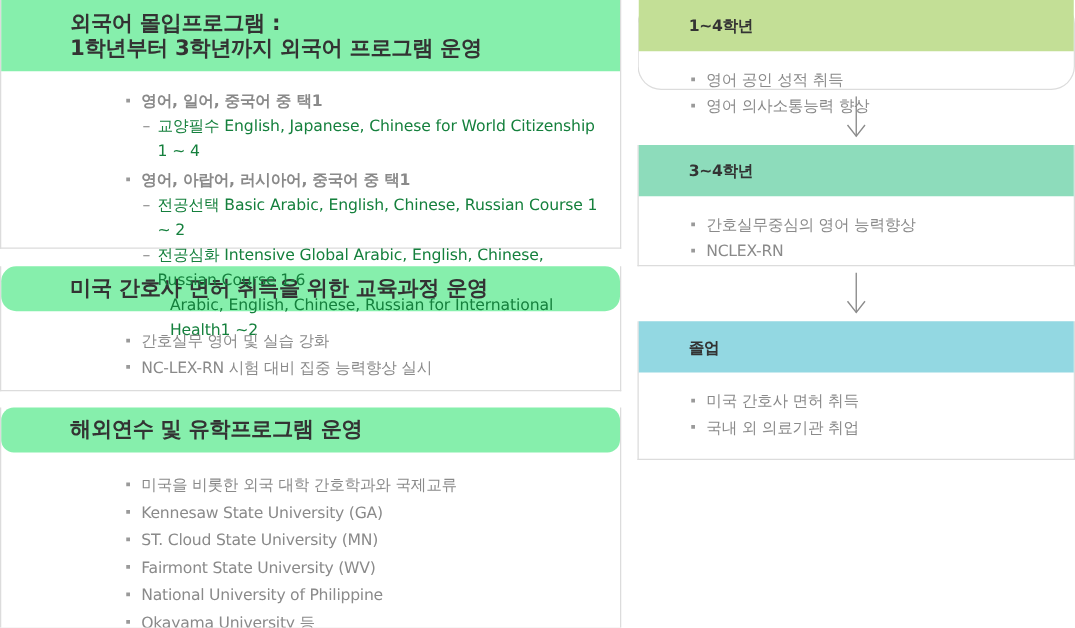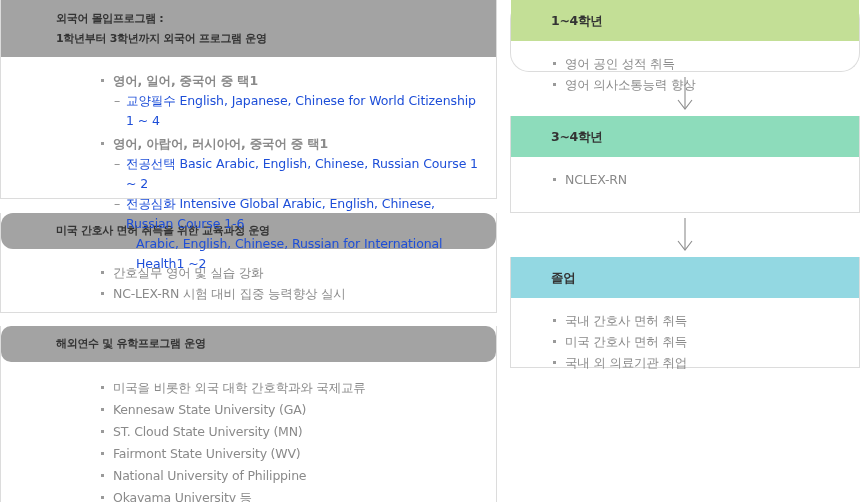--- a/index.html
+++ b/index.html
@@ -42,23 +42,23 @@
     justify-content: center;
   }
   .panel-header .hline { display: block; }
   .panel-body {
     box-sizing: border-box;
     padding: 13px 0 14px 0;
   }
 
   
   #left-col .panel-header {
-    background: #a3a3a3;
+    background: #86efac;
     padding: 0 0 0 55px;
-    font-size: 11px;
+    font-size: 17px;
     line-height: 20px;
   }
   #left-col .panel-body { padding-left: 56px; padding-right: 16px; margin-left: 44px; }
 
   
   #right-col .panel-header {
     background: #c3df96;
     padding: 0 0 0 40px;
     font-size: 12.5px;
     line-height: 18px;
@@ -103,21 +103,21 @@
   li.bold-item::before { background: #666666; top: 10px; }
 
   ul.sublist {
     list-style: none;
     margin: 0 0 2px 0;
     padding: 0;
   }
   ul.sublist > li {
     position: relative;
     padding-left: 13px;
-    color: #1d4ed8;
+    color: #15803d;
     font-size: 12.5px;
     line-height: 20px;
     font-weight: normal;
     letter-spacing: -0.1px;
   }
   ul.sublist > li::before {
     content: "–";
     position: absolute;
     left: 1px;
     top: 0;
@@ -256,43 +256,43 @@
       </svg>
     </div>
 
     <div class="panel" style="height:97px;">
       <div class="panel-header hdr-mint">
         <span class="hline kr">3~4학년</span>
       </div>
       <div class="panel-body">
         <ul class="blist">
           <li class="kr">
+            <span>간호실무중심의 영어 능력향상</span>
+          </li>
+          <li class="kr">
             <span>NCLEX-RN</span>
           </li>
         </ul>
       </div>
     </div>
 
     <div class="arrow-wrap">
       <svg width="18" height="34" viewBox="0 0 18 34">
         <line x1="9" y1="0" x2="9" y2="32" stroke="#8c8c8c" stroke-width="1.1"></line>
         <polyline points="2,23 9,32 16,23" fill="none" stroke="#8c8c8c" stroke-width="1.1"></polyline>
       </svg>
     </div>
 
     <div class="panel" style="height:111px;">
       <div class="panel-header hdr-cyan">
         <span class="hline kr">졸업</span>
       </div>
       <div class="panel-body">
         <ul class="blist">
           <li class="kr">
-            <span>국내 간호사 면허 취득</span>
-          </li>
-          <li class="kr">
             <span>미국 간호사 면허 취득</span>
           </li>
           <li class="kr">
             <span>국내 외 의료기관 취업</span>
           </li>
         </ul>
       </div>
     </div>
 
   </div>

